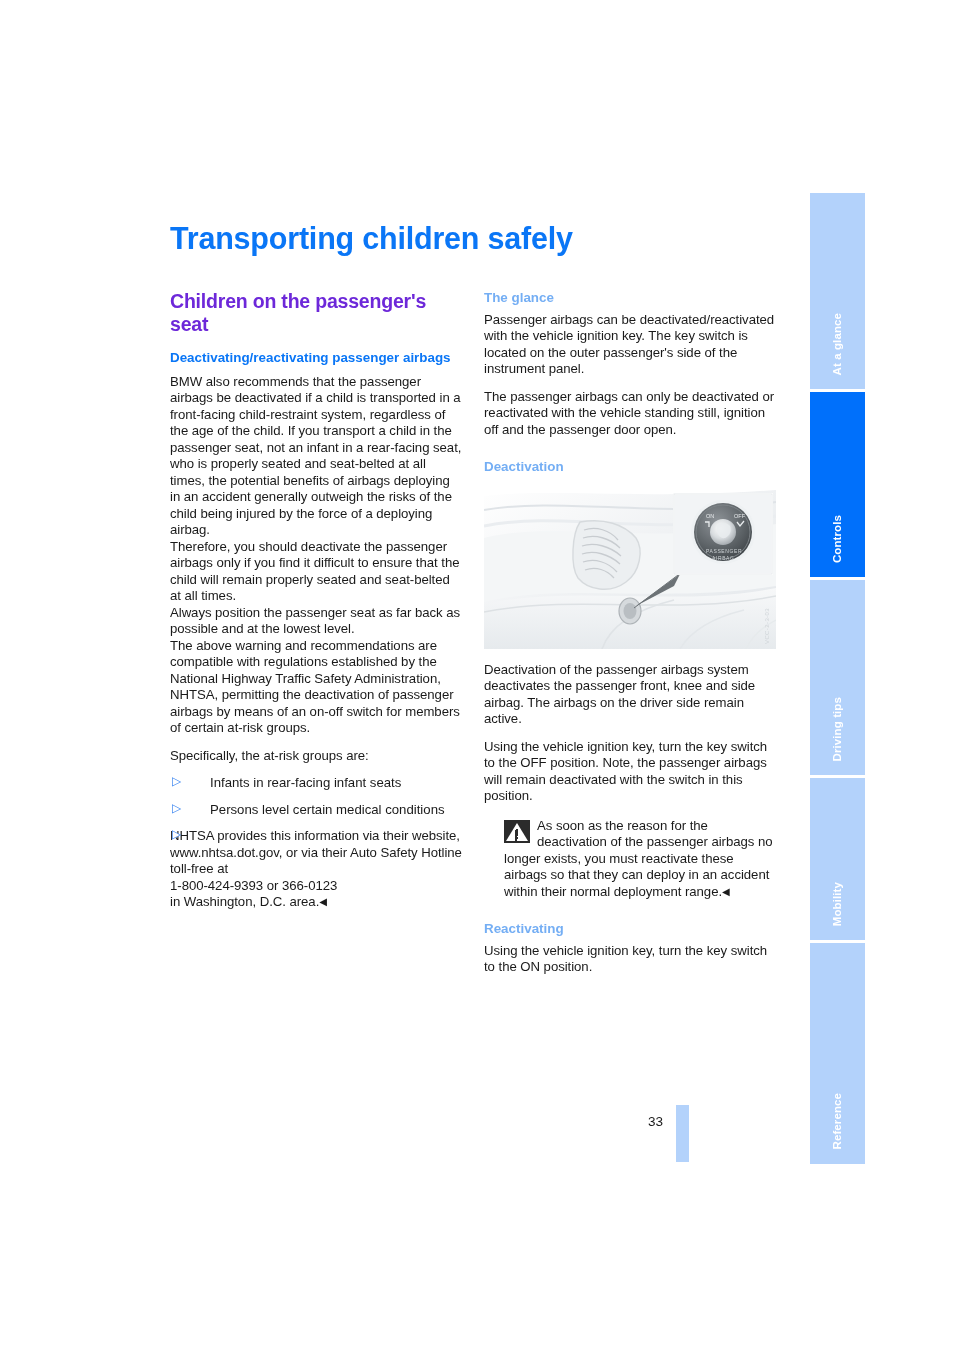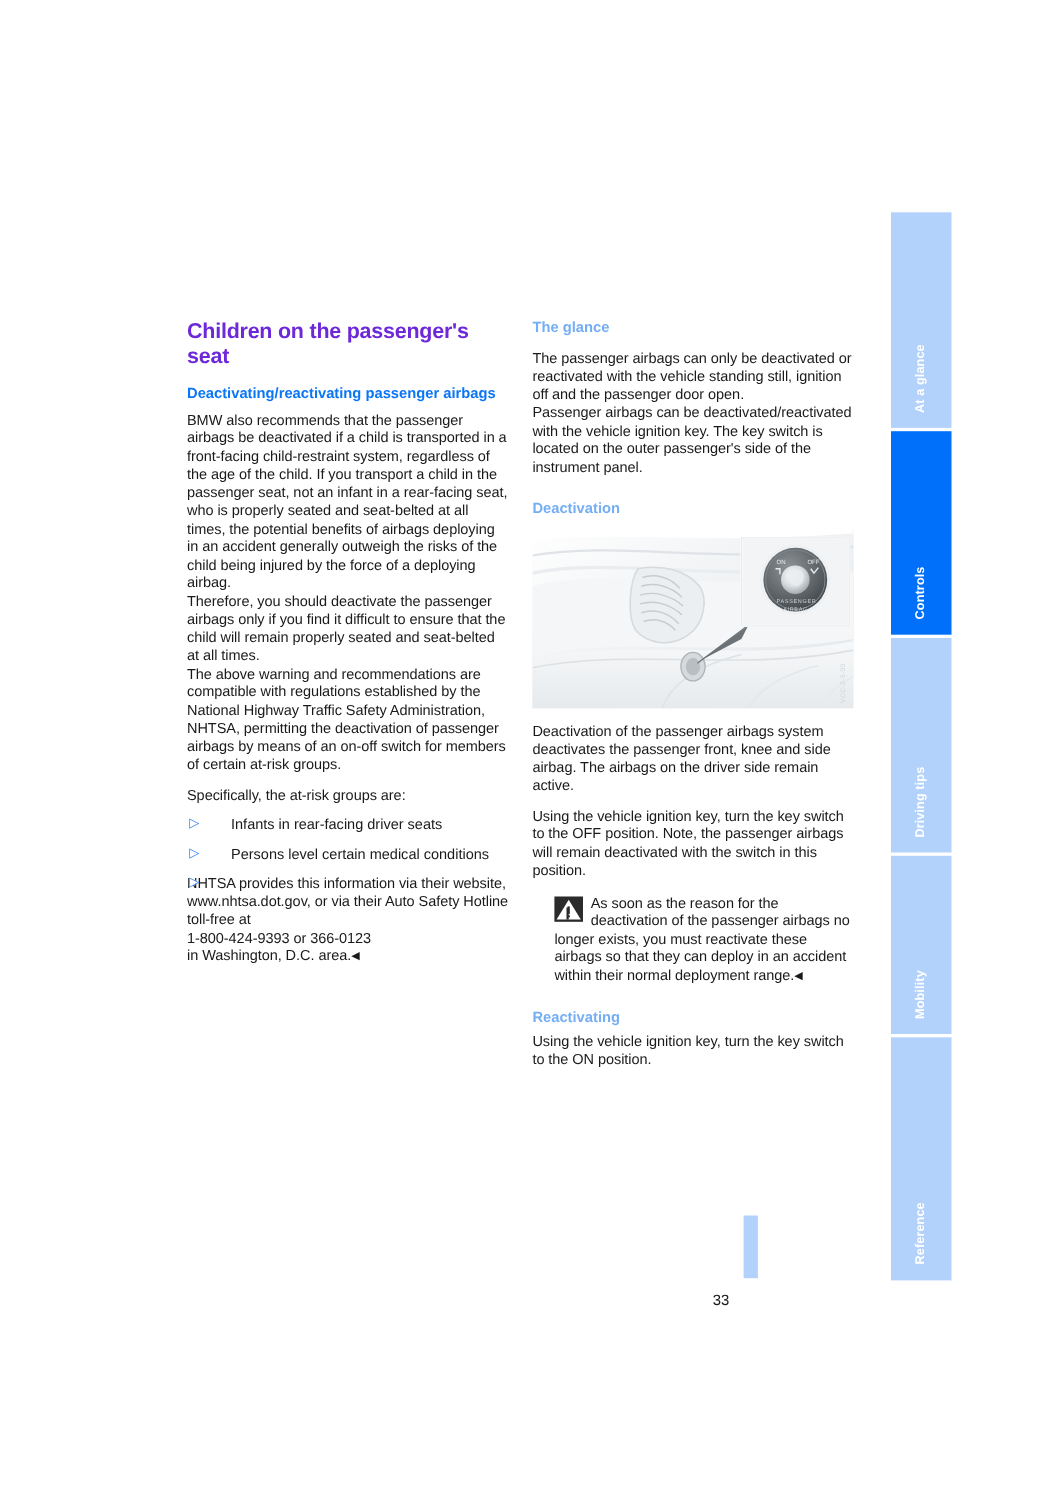--- a/index.html
+++ b/index.html
@@ -236,68 +236,70 @@
     writing-mode: vertical-rl;
     transform: rotate(180deg);
     white-space: nowrap;
     line-height: 55px;
   }
 
   
   .folio {
     position: absolute;
     left: 648px;
-    top: 1174px;
+    top: 1114px;
     font-size: 13.5px;
     color: #1a1a1a;
     font-family: "Liberation Sans", sans-serif;
   }
   .folio-bar {
     position: absolute;
     left: 676px;
     top: 1105px;
     width: 13px;
     height: 57px;
     background: #b3d2fb;
   }
 </style>
 </head>
 <body>
 
 <div class="page">
 
+  <div class="chapter-title">Transporting children safely</div>
 
   <div class="col col-left">
 
     <div class="h2">Children on the passenger's seat</div>
 
     <div class="h3">Deactivating/reactivating passenger airbags</div>
 
 
     <p class="body">BMW also recommends that the passenger airbags be deactivated if a child is transported in a front-facing child-restraint system, regardless of the age of the child. If you transport a child in the passenger seat, not an infant in a rear-facing seat, who is properly seated and seat-belted at all times, the potential benefits of airbags deploying in an accident generally outweigh the risks of the child being injured by the force of a deploying airbag.</p>
     <p class="body">Therefore, you should deactivate the passenger airbags only if you find it difficult to ensure that the child will remain properly seated and seat-belted at all times.</p>
+    <p class="body">Always position the passenger seat as far back as possible and at the lowest level.</p>
     <p class="body">The above warning and recommendations are compatible with regulations established by the National Highway Traffic Safety Administration, NHTSA, permitting the deactivation of passenger airbags by means of an on-off switch for members of certain at-risk groups.</p>
 
     <p class="body gap">Specifically, the at-risk groups are:</p>
 
     <ul class="bullets">
-      <li><span class="arrow"></span><span>Infants in rear-facing driver seats</span></li>
+      <li><span class="arrow"></span><span>Infants in rear-facing infant seats</span></li>
       <li><span class="arrow"></span><span>Persons level certain medical conditions</span></li>
       <li><span class="arrow"></span></li>
     </ul>
 
     <p class="body"><span>NHTSA provides this information via their website, www.nhtsa.dot.gov, or via their Auto Safety Hotline toll-free at</span><br><span>1-800-424-9393 or 366-0123</span><br><span>in Washington, D.C. area.</span><span class="endmark">◀</span></p>
 
   </div>
 
   <div class="col col-right">
 
     <div class="h4">The glance</div>
+    <p class="body">Passenger airbags can be deactivated/reactivated with the vehicle ignition key. The key switch is located on the outer passenger's side of the instrument panel.</p>
     <p class="body gap">The passenger airbags can only be deactivated or reactivated with the vehicle standing still, ignition off and the passenger door open.</p>
-    <p class="body">Passenger airbags can be deactivated/reactivated with the vehicle ignition key. The key switch is located on the outer passenger's side of the instrument panel.</p>
 
     <div class="h4 spaced">Deactivation</div>
 
     <div class="figure">
       <svg class="fig-svg" width="292" height="163" viewBox="0 0 292 163" xmlns="http://www.w3.org/2000/svg">
         <defs>
           <linearGradient id="dashG" x1="0" y1="0" x2="1" y2="1">
             <stop offset="0%" stop-color="#ffffff"></stop>
             <stop offset="45%" stop-color="#f0f2f4"></stop>
             <stop offset="100%" stop-color="#e2e6ea"></stop>

